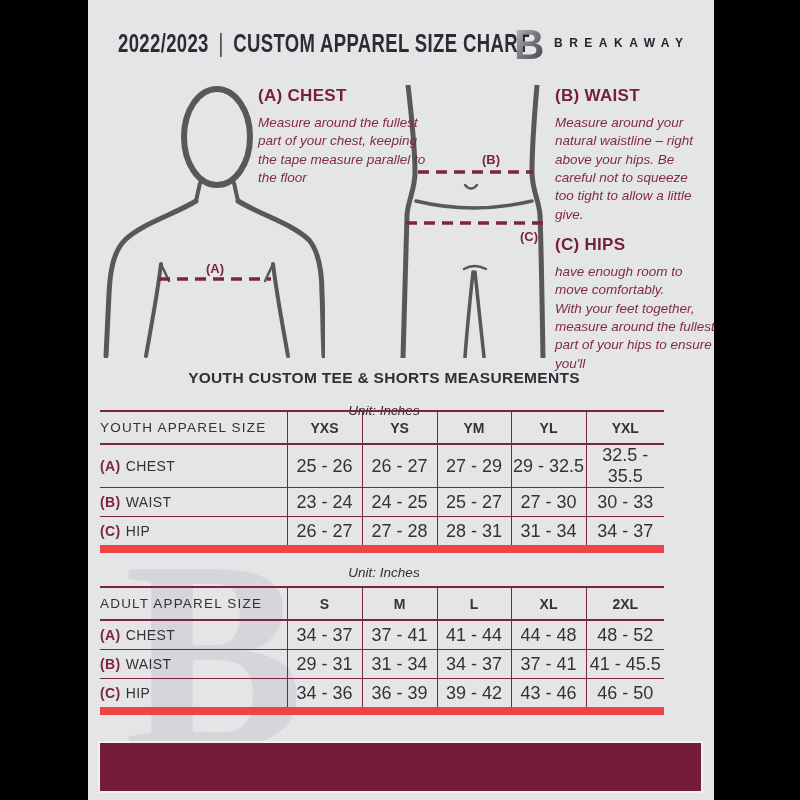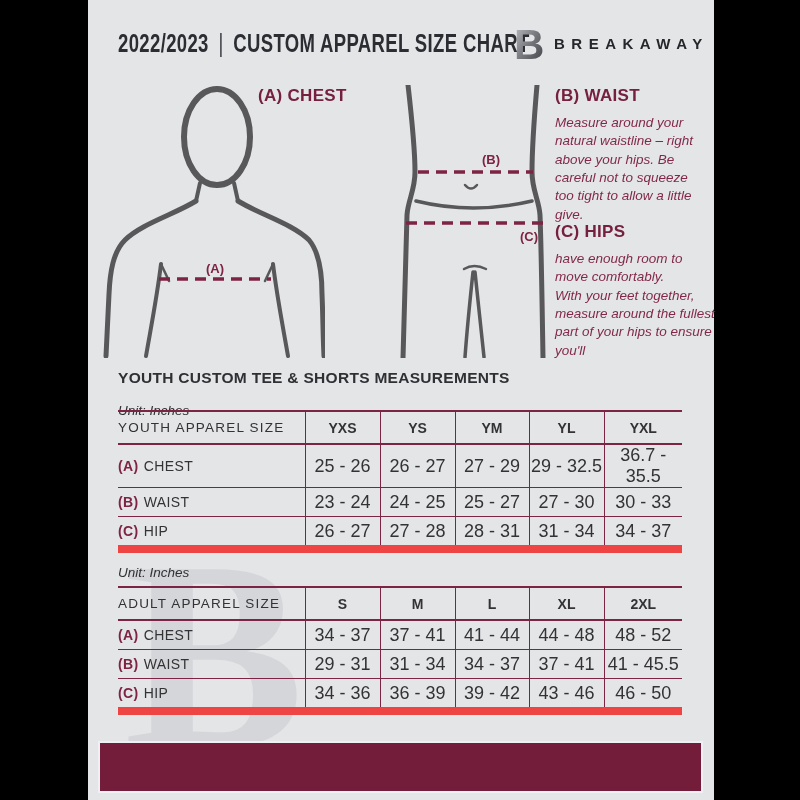--- a/index.html
+++ b/index.html
@@ -12,34 +12,34 @@
   .watermark{position:absolute;left:36px;top:520px;font-family:"Liberation Serif",serif;
              font-weight:700;font-size:270px;line-height:1;color:rgba(80,85,100,0.10);
              z-index:0;user-select:none;}
 
   
   .hdr-title{position:absolute;left:30px;top:29px;display:flex;align-items:center;gap:13px;
              font-weight:700;font-size:25px;letter-spacing:0.5px;color:#2b2d33;
              transform:scaleX(0.74);transform-origin:0 50%;white-space:nowrap;z-index:1;}
   .hdr-title .divider{font-weight:400;color:#3a3c42;transform:scaleY(1.05);}
   .brand{position:absolute;left:415px;top:20px;display:flex;align-items:center;gap:9px;z-index:1;}
-  .brand-name{font-weight:700;font-size:15px;letter-spacing:6.5px;color:#26272b;}
+  .brand-name{font-weight:700;font-size:12px;letter-spacing:6.5px;color:#26272b;}
 
   
   .inst{position:absolute;z-index:1;}
   .inst h3{margin:0 0 8px 0;font-size:17px;font-weight:700;color:#76203f;letter-spacing:0.3px;}
   .inst .body{font-style:italic;font-size:13.5px;line-height:1.36;color:#82294a;}
 
   
-  .sec-title{position:absolute;left:30px;width:564px;text-align:left;z-index:1;}
+  .sec-title{position:absolute;left:14px;width:564px;text-align:center;z-index:1;}
   .sec-title .t{font-weight:700;font-size:15.5px;color:#2f3033;letter-spacing:0.3px;}
   .sec-title .u{font-style:italic;font-size:13.5px;color:#2f3033;margin-top:16px;}
 
   
-  table.size-table{position:absolute;left:30px;width:564px;border-collapse:collapse;
+  table.size-table{position:absolute;left:12px;width:564px;border-collapse:collapse;
                    table-layout:fixed;z-index:1;background:transparent;}
   table.size-table td{padding:0;vertical-align:middle;color:#333335;}
   table.size-table tr.hrow td{height:31px;border-top:2px solid #7d2343;border-bottom:2px solid #7d2343;}
   table.size-table tr.drow td{height:28px;border-bottom:1.6px solid #7d2343;}
   table.size-table tr.drow:last-child td{border-bottom:8px solid #ef4444;}
   table.size-table td.vline{border-left:1.6px solid #7d2343;}
   td.size-label{font-size:13.5px;letter-spacing:1.2px;color:#3a3b3e;padding-left:12px;}
   td.size-code{font-weight:700;font-size:14px;text-align:center;}
   td.row-label{font-size:14px;padding-left:13px;letter-spacing:0.4px;}
   td.row-label .rp{font-weight:700;color:#7d2343;margin-right:5px;}
@@ -107,26 +107,27 @@
         <path d="M77 187 C80 215 83 245 86 272" stroke-width="3.5"></path>
       </g>
       <path d="M20 87 L135 87" stroke="#7d2343" stroke-width="3.5" stroke-dasharray="11 7" fill="none"></path>
       <path d="M8 138 L146 138" stroke="#7d2343" stroke-width="3.5" stroke-dasharray="11 7" fill="none"></path>
       <text x="93" y="79" text-anchor="middle" font-size="13" font-weight="bold" fill="#7d2343">(B)</text>
       <text x="131" y="156" text-anchor="middle" font-size="13" font-weight="bold" fill="#7d2343">(C)</text>
     </svg>
 
     <div class="inst" style="left:170px;top:86px;width:172px;">
       <h3>(A) CHEST</h3>
+      <div class="body">Measure around the fullest part of your chest, keeping the tape measure parallel to the floor</div>
     </div>
     <div class="inst" style="left:467px;top:86px;width:152px;">
       <h3>(B) WAIST</h3>
       <div class="body">Measure around your natural waistline – right above your hips. Be careful not to squeeze too tight to allow a little give.</div>
     </div>
-    <div class="inst" style="left:467px;top:222px;width:160px;">
+    <div class="inst" style="left:467px;top:235px;width:160px;">
       <h3>(C) HIPS</h3>
       <div class="body">have enough room to move comfortably.</div>
       <div class="body">With your feet together, measure around the fullest part of your hips to ensure you'll</div>
     </div>
 
     <div class="sec-title" style="top:369px;">
       <div class="t">YOUTH CUSTOM TEE &amp; SHORTS MEASUREMENTS</div>
       <div class="u">Unit: Inches</div>
     </div>
     <table class="size-table" style="top:410px;">
@@ -146,21 +147,21 @@
         <td class="size-code vline">YM</td>
         <td class="size-code vline">YL</td>
         <td class="size-code vline">YXL</td>
       </tr>
       <tr class="drow">
         <td class="row-label"><span class="rp">(A)</span><span>CHEST</span></td>
         <td class="val vline">25 - 26</td>
         <td class="val vline">26 - 27</td>
         <td class="val vline">27 - 29</td>
         <td class="val vline">29 - 32.5</td>
-        <td class="val vline">36.7 - 35.5</td>
+        <td class="val vline">32.5 - 35.5</td>
       </tr>
       <tr class="drow">
         <td class="row-label"><span class="rp">(B)</span><span>WAIST</span></td>
         <td class="val vline">23 - 24</td>
         <td class="val vline">24 - 25</td>
         <td class="val vline">25 - 27</td>
         <td class="val vline">27 - 30</td>
         <td class="val vline">30 - 33</td>
       </tr>
       <tr class="drow">

